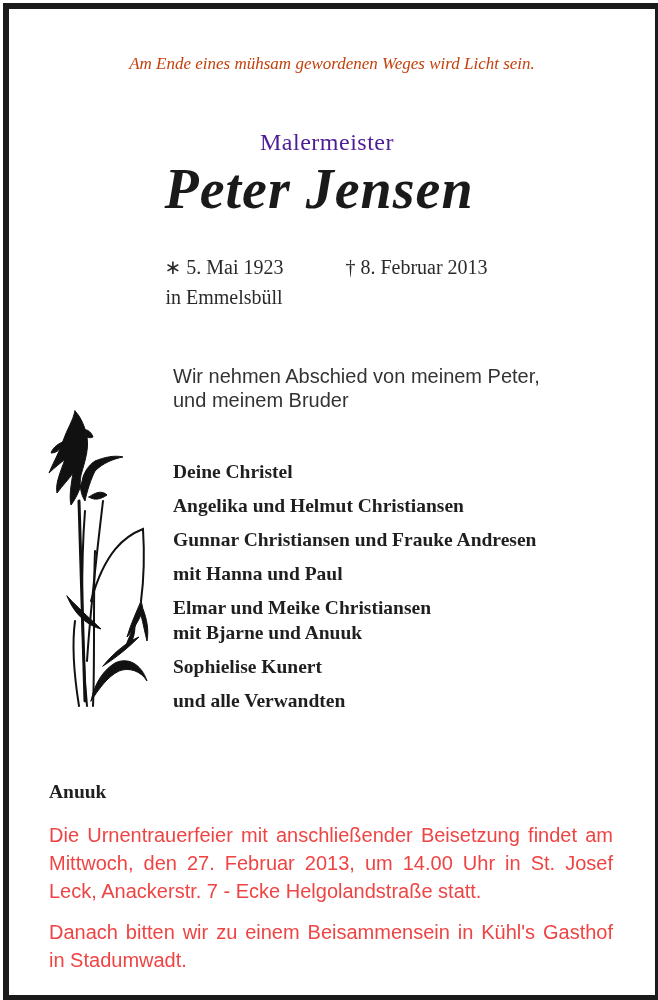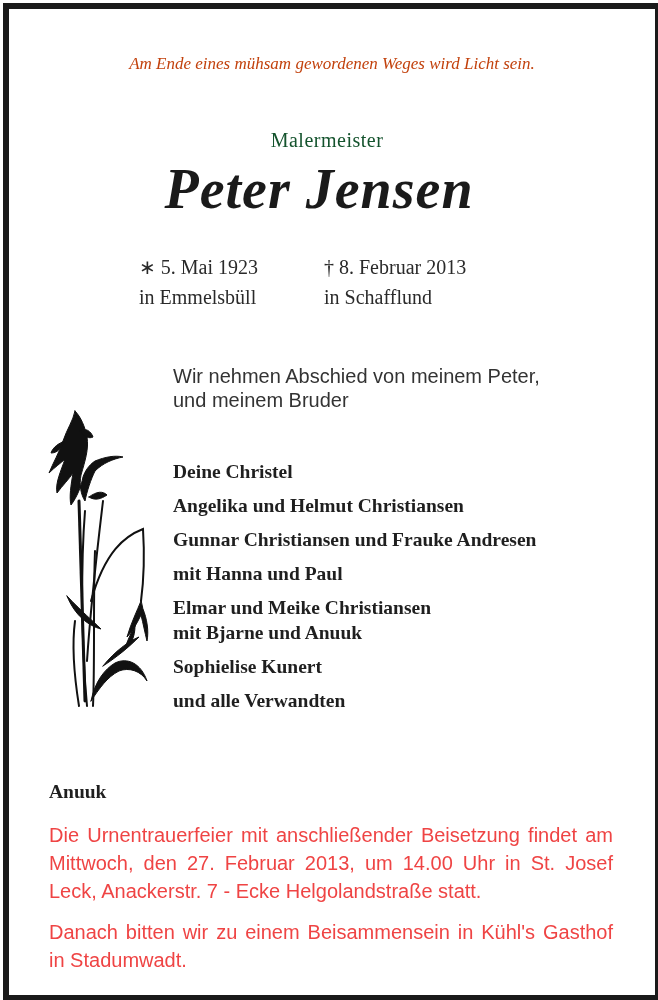--- a/index.html
+++ b/index.html
@@ -9,32 +9,32 @@
       border: 6px solid #1a1a1a; background: #ffffff; box-sizing: content-box;
       border-right-width: 5px; border-bottom-width: 5px;
     }
     .motto {
       position: absolute; top: 45px; left: 0; width: 646px; text-align: center;
       font-family: "Liberation Serif", "DejaVu Serif", serif; font-style: italic;
       font-size: 17px; color: #c2410c;
     }
     .title {
       position: absolute; top: 120px; left: 0; width: 636px; text-align: center;
-      font-family: "Liberation Serif", serif; font-size: 20px; color: #14532d; letter-spacing: 0.5px;
+      font-family: "Liberation Serif", serif; font-size: 24px; color: #4c1d95; letter-spacing: 0.5px;
     }
     .name {
       position: absolute; top: 148px; left: 0; width: 620px; text-align: center;
       font-family: "Liberation Serif", serif; font-style: italic; font-weight: bold;
       font-size: 56px; color: #1a1a1a; letter-spacing: 1px;
     }
     .dates {
       position: absolute; top: 243px; left: 0; width: 646px;
       font-family: "Liberation Serif", serif; font-size: 20px; color: #2a2a2a;
     }
-    .date-col { position: absolute; text-align: left; line-height: 30px; }
+    .date-col { position: absolute; text-align: center; line-height: 30px; }
     .birth { left: 130px; width: 170px; }
     .death { left: 315px; width: 185px; }
     .plant { position: absolute; left: 36px; top: 392px; width: 110px; height: 318px; }
     .farewell {
       position: absolute; left: 164px; top: 355px;
       font-family: Liberation Sans, sans-serif; font-size: 20px; color: #333; line-height: 24px;
     }
     .mourners {
       position: absolute; left: 164px; top: 450px;
       font-family: Liberation Serif, serif; font-weight: bold; font-size: 19.5px; color: #1f1f1f;
@@ -61,21 +61,20 @@
   <div class="title">Malermeister</div>
   <div class="name">Peter Jensen</div>
 
   <div class="dates">
     <div class="date-col birth">
       <div>∗ 5. Mai 1923</div>
       <div>in Emmelsbüll</div>
     </div>
     <div class="date-col death">
       <div>† 8. Februar 2013</div>
-      <div>in Schafflund</div>
     </div>
   </div>
 
   <svg class="plant" viewBox="0 0 110 318">
     <g fill="#111" stroke="#111" stroke-linecap="round">
       <path d="M30 10 C28 20 22 28 18 40 C14 52 8 62 4 72 C10 66 16 62 20 58 C16 70 10 82 12 92 C18 84 24 78 28 72 C26 84 24 96 26 104 C32 96 36 86 38 76 C40 70 44 64 50 60 C60 56 70 54 78 56 C68 58 58 62 50 70 C46 78 42 90 40 100 C36 94 34 84 36 74 C40 60 44 48 42 36 C40 26 36 16 30 10 Z"></path>
       <path d="M34 30 C40 26 46 30 48 36 C44 38 40 36 34 30 Z"></path>
       <path d="M20 40 C14 42 8 46 6 52 C12 52 16 48 20 40 Z"></path>
       <path d="M44 96 C52 90 58 90 62 94 C56 98 50 100 44 96 Z"></path>
       <path d="M34 100 L40 300" fill="none" stroke-width="3"></path>

